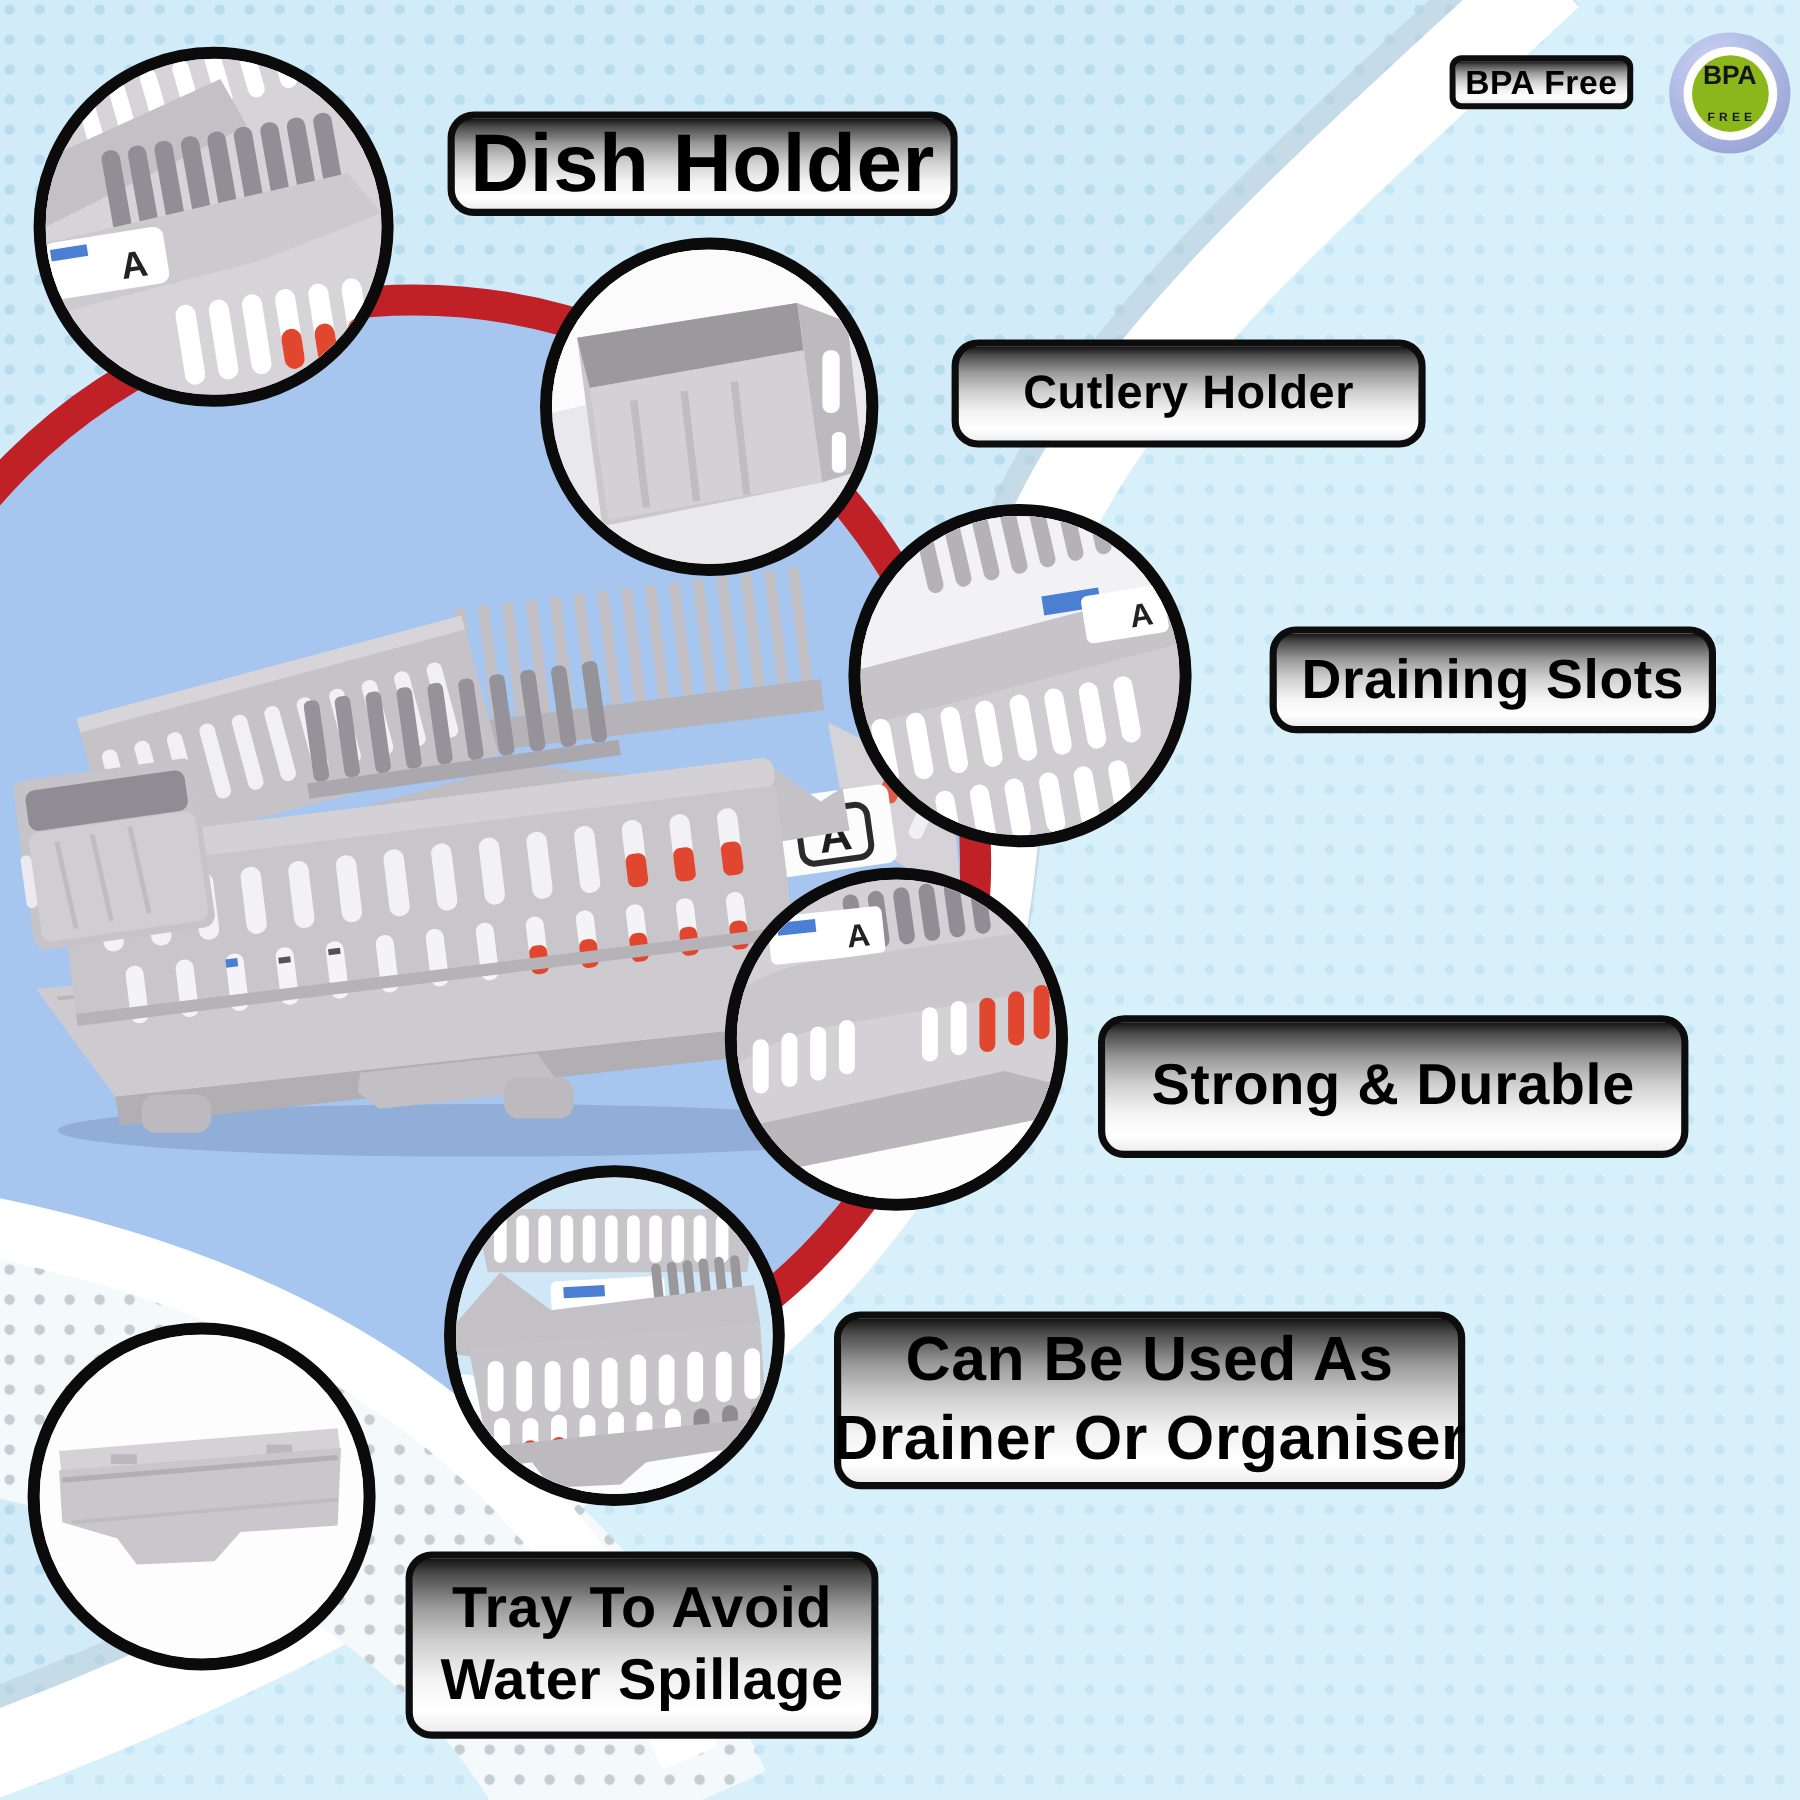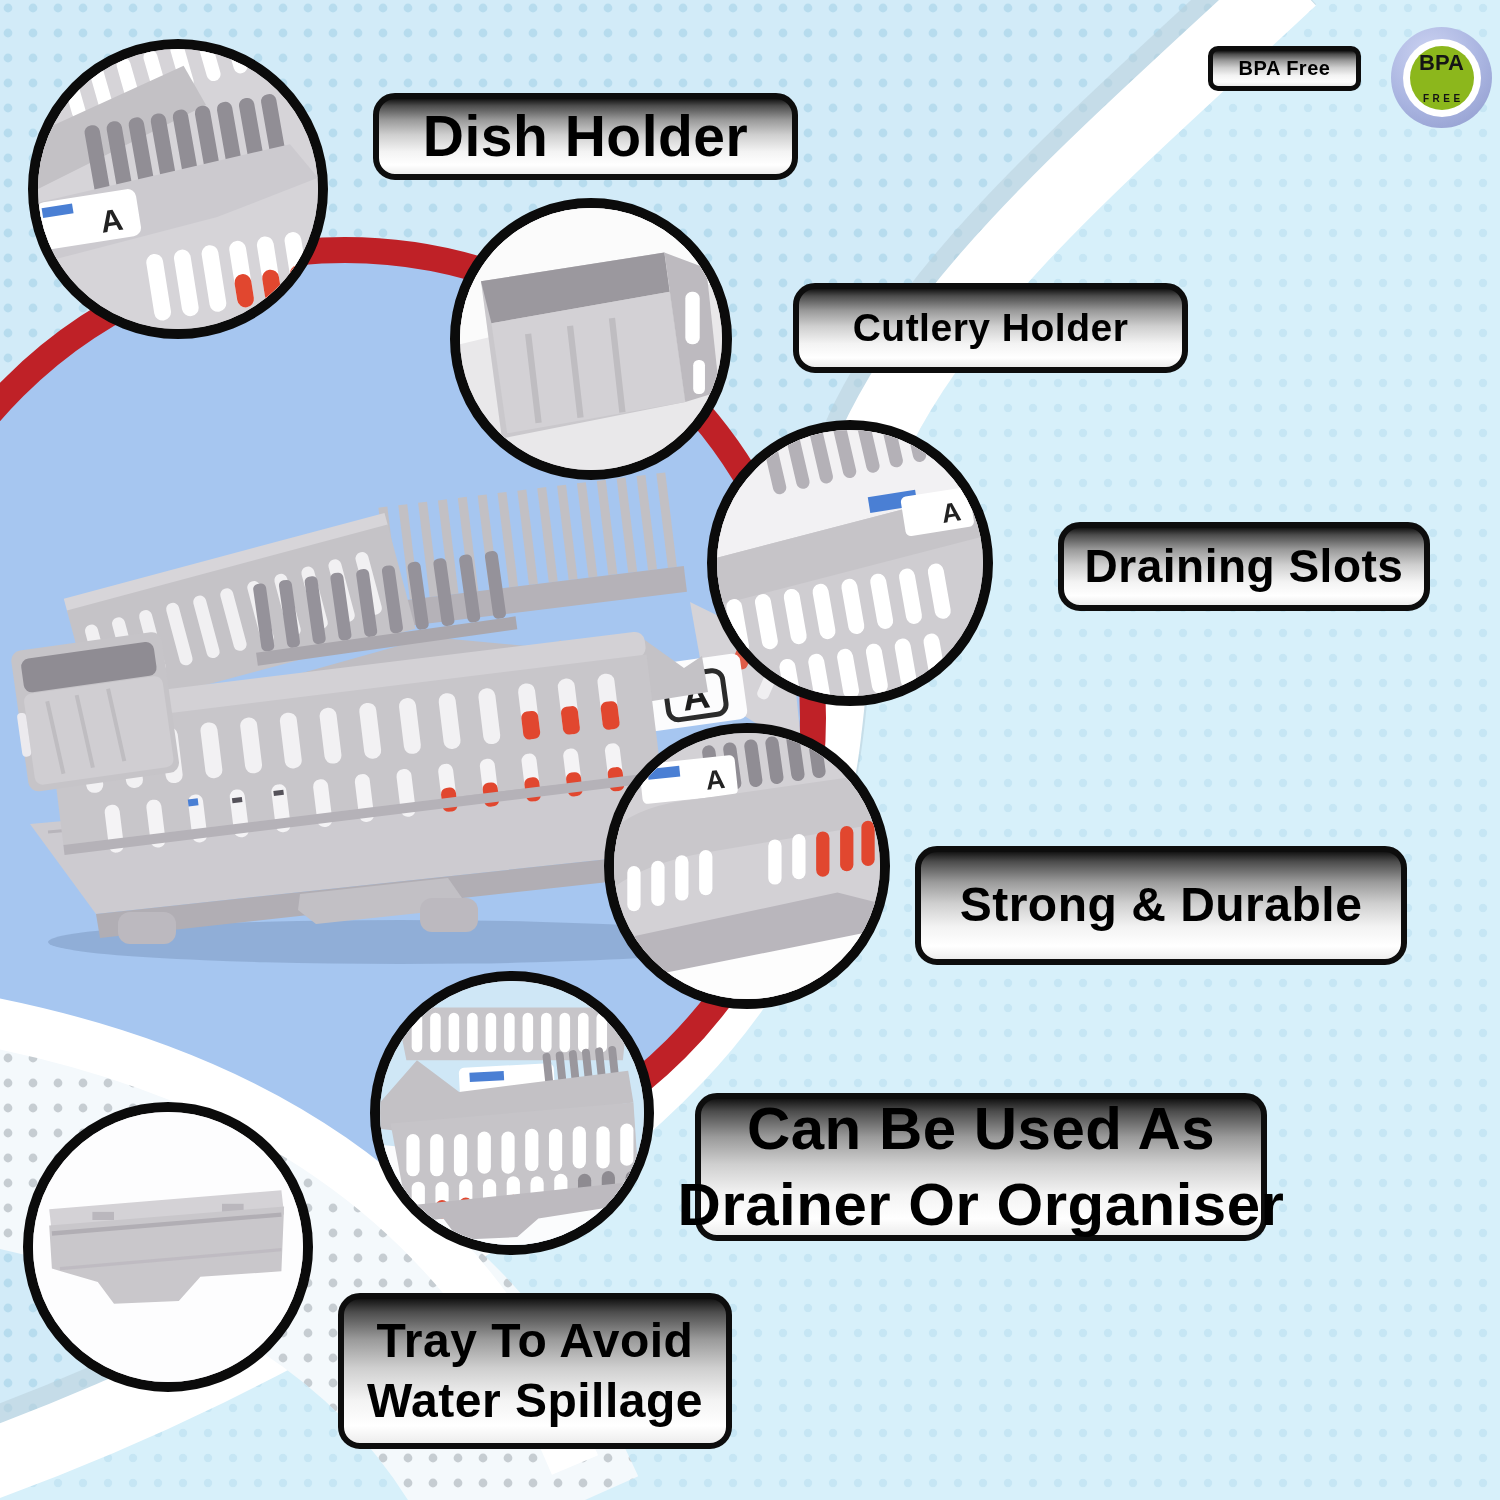--- a/index.html
+++ b/index.html
@@ -15,27 +15,27 @@
   .plate{
     position:absolute;box-sizing:border-box;
     border:6px solid var(--label-border-black,#0d0d0d);
     border-radius:22px;
     background:linear-gradient(180deg,#141414 0%,#4c4c4c 9%,#9a9a9a 28%,#cfcfcf 48%,#f3f3f3 70%,#ffffff 88%,#ededed 100%);
     color:#000;font-weight:700;text-align:center;
     display:flex;flex-direction:column;align-items:center;justify-content:center;
     white-space:nowrap;letter-spacing:0.5px;
   }
   .plate .ln{display:block;line-height:1.26;}
-  .plate-dish     {left:373px;top:93px;  width:425px;height:87px; font-size:57px;text-align:center;}
+  .plate-dish     {left:373px;top:93px;  width:425px;height:87px; font-size:68px;text-align:center;}
   .plate-cutlery  {left:793px;top:283px; width:395px;height:90px; font-size:39px;}
   .plate-draining {left:1058px;top:522px;width:372px;height:89px; font-size:46px;}
   .plate-strong   {left:915px;top:846px; width:492px;height:119px;font-size:48px;}
-  .plate-organiser{left:695px;top:1093px;width:572px;height:148px;font-size:60px;}
+  .plate-organiser{left:695px;top:1093px;width:526px;height:148px;font-size:52px;}
   .plate-tray     {left:338px;top:1293px;width:394px;height:156px;font-size:48px;}
-  .plate-bpa      {left:1208px;top:46px; width:153px;height:45px; font-size:20px;border-width:5px;border-radius:10px;}
+  .plate-bpa      {left:1208px;top:46px; width:153px;height:45px; font-size:28px;border-width:5px;border-radius:10px;}
   
   .callout{
     position:absolute;box-sizing:border-box;border-radius:50%;
     border:10px solid #0b0b0b;overflow:hidden;background:#d6d4d8;
   }
   .callout svg{width:100%;height:100%;}
   .co-dish    {left:28px; top:39px;  width:300px;height:300px;}
   .co-cutlery {left:450px;top:198px; width:282px;height:282px;}
   .co-drain   {left:707px;top:420px; width:286px;height:286px;}
   .co-strong  {left:604px;top:723px; width:286px;height:286px;}

